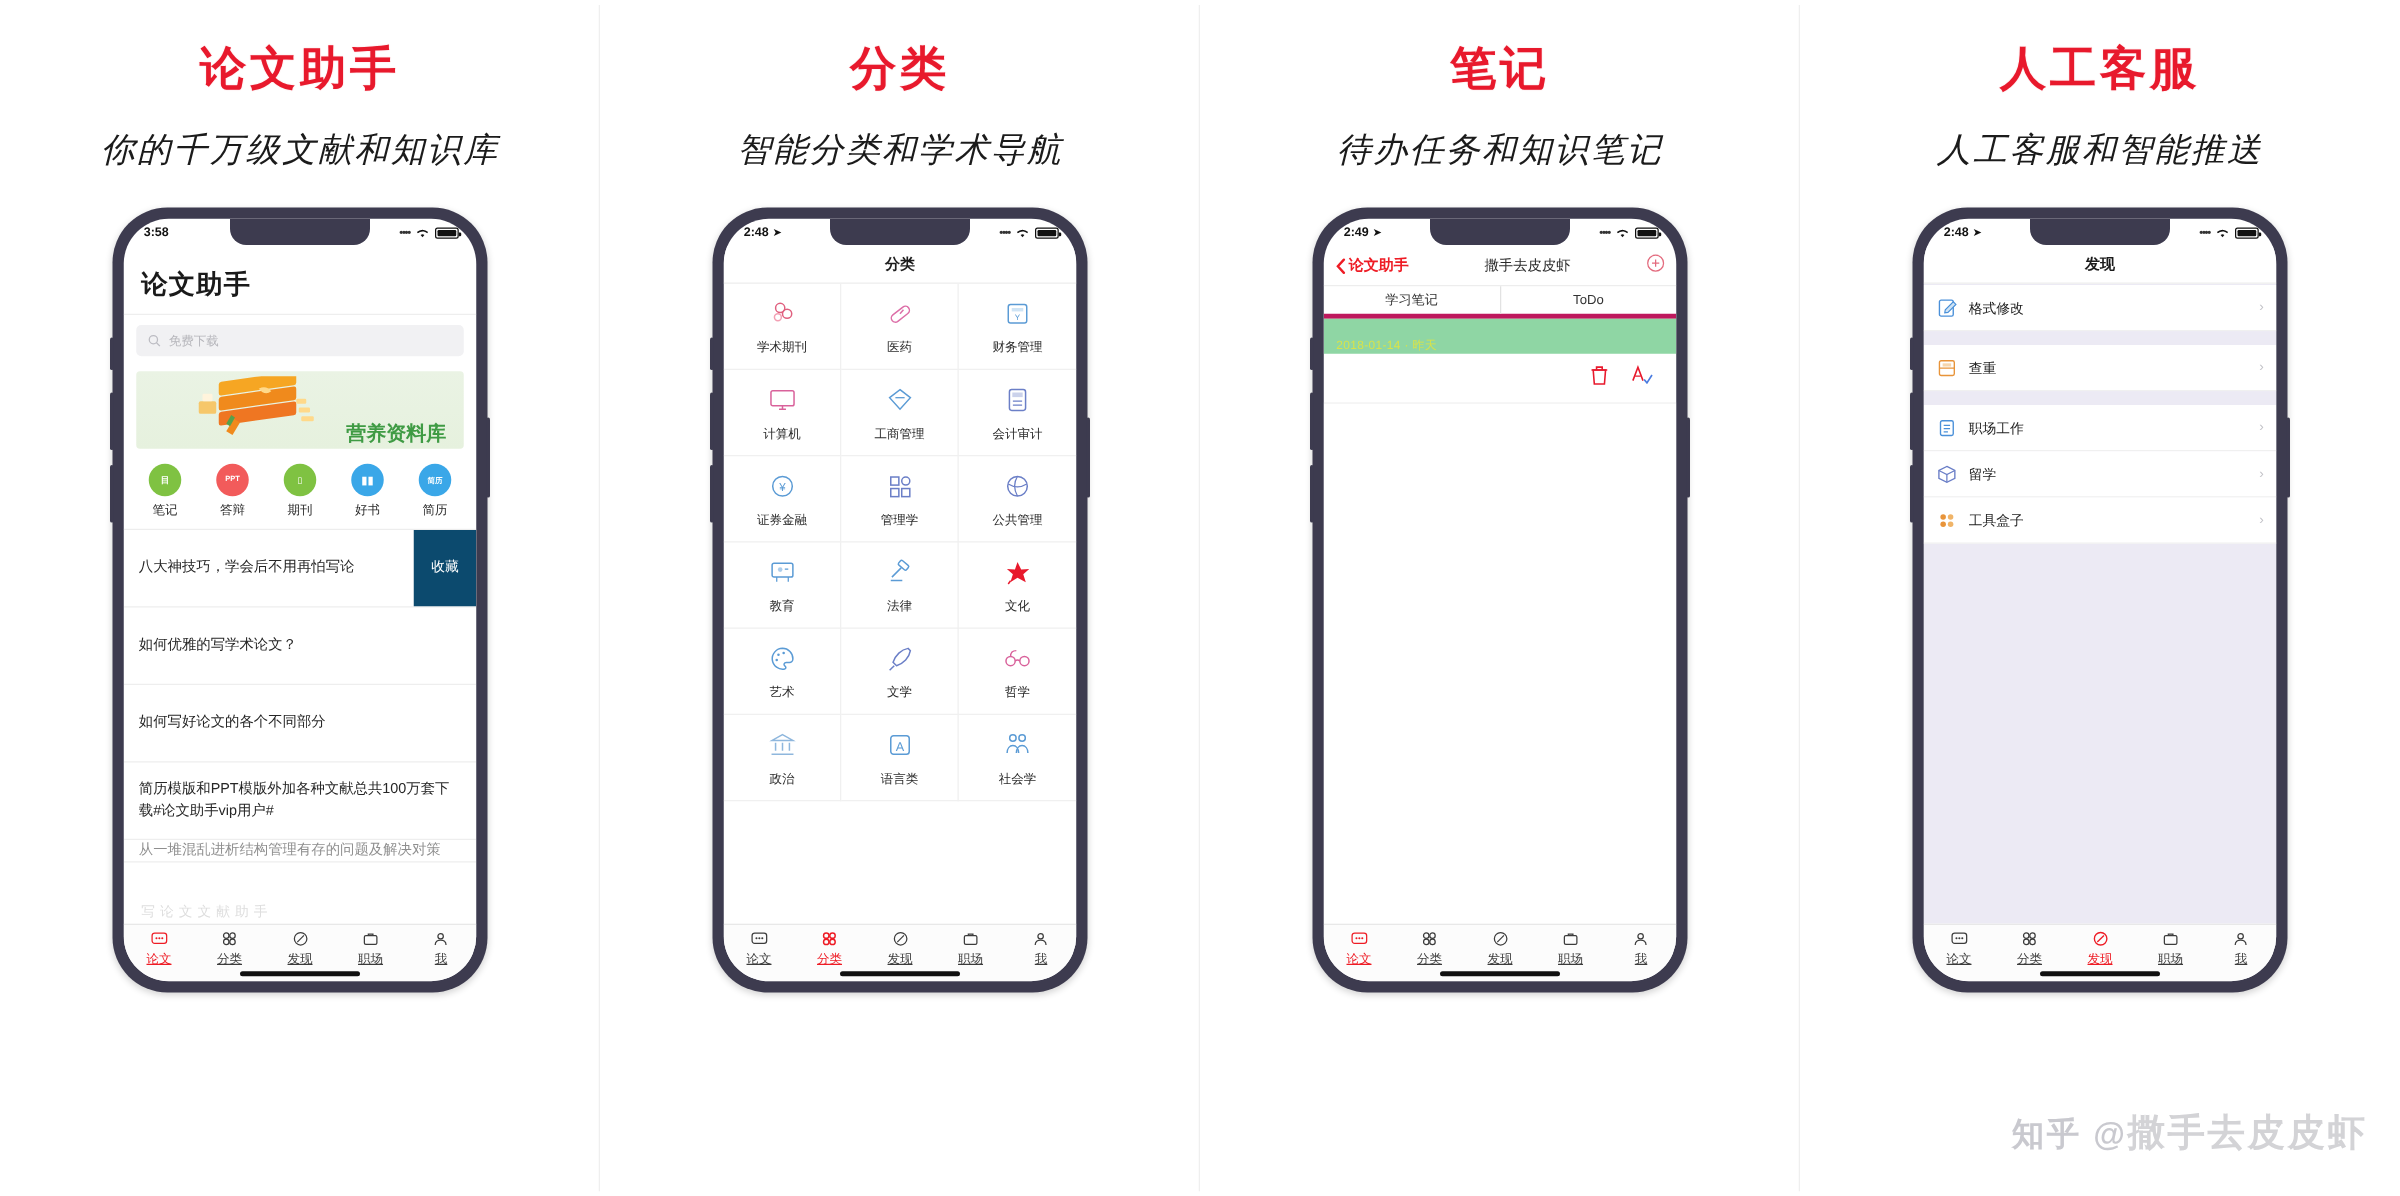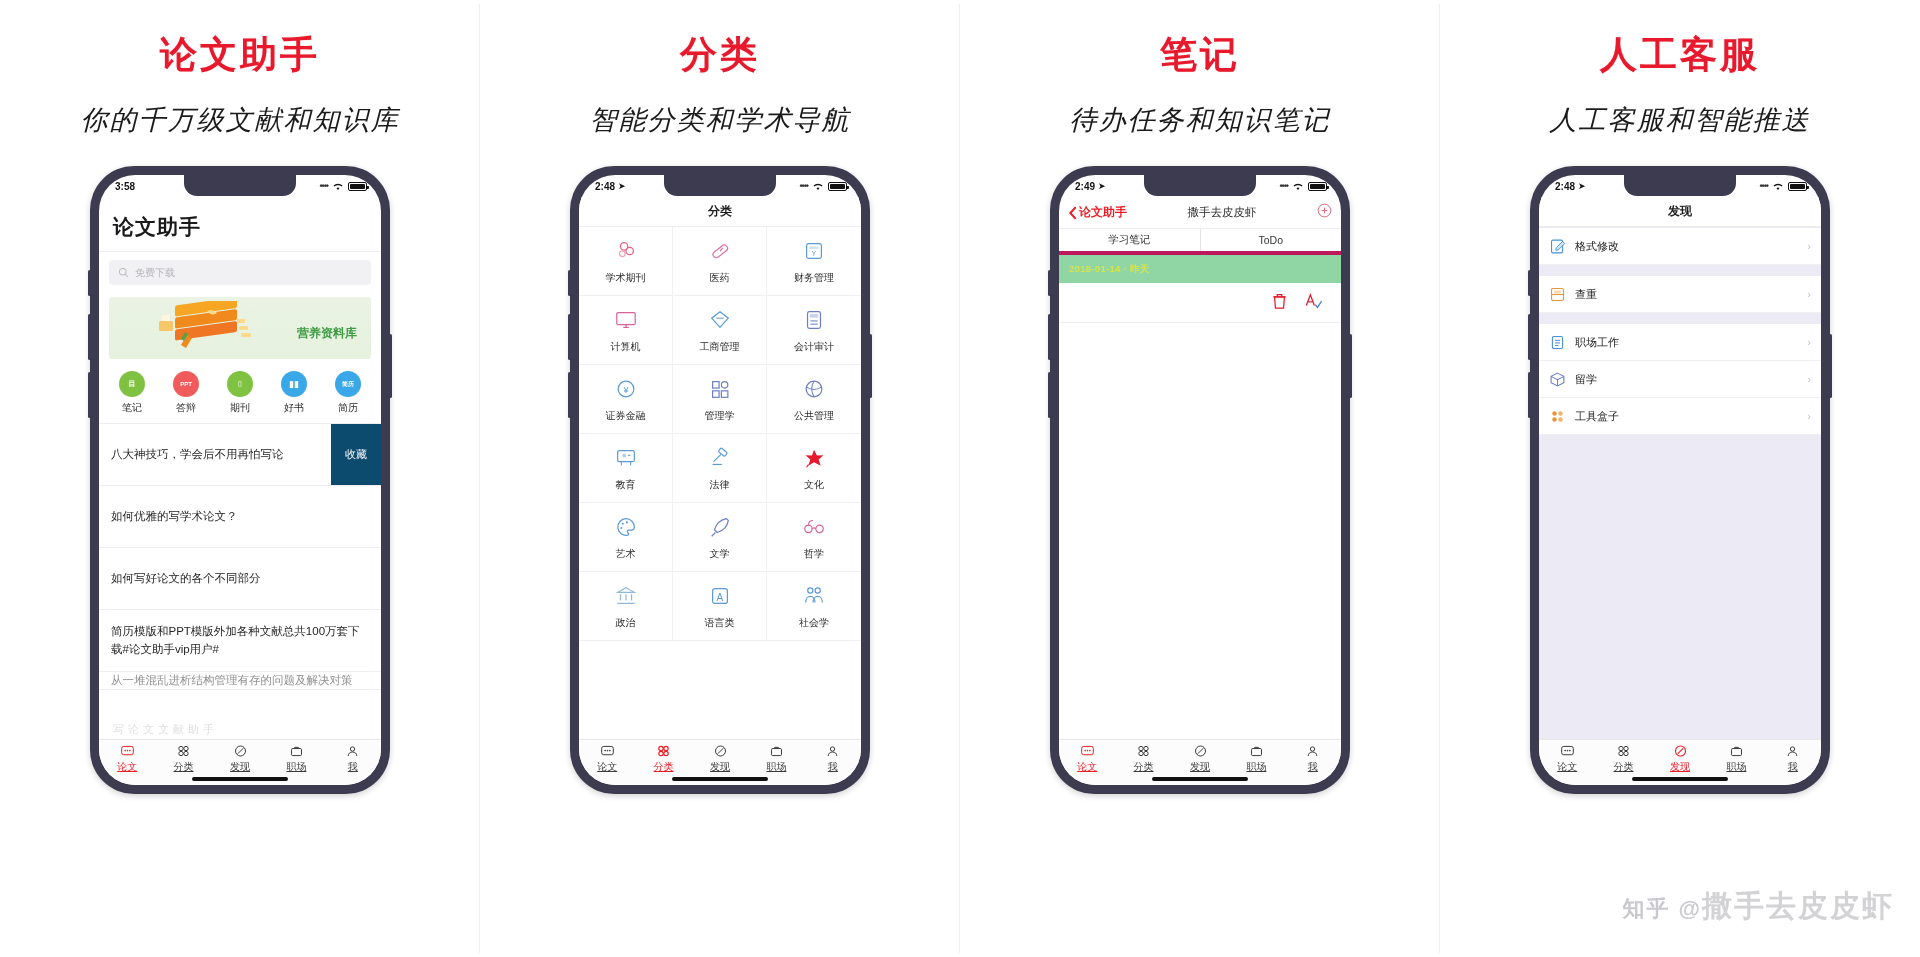--- a/index.html
+++ b/index.html
@@ -99,22 +99,22 @@
     background: #f1f1f3; border-radius: 4px; height: 25px;
     display: flex; align-items: center; gap: 6px; padding: 0 9px;
   }
   .s1-search .ph { font-size: 10px; color: #b6b6bb; }
   .banner {
     margin: 4px 10px 0; height: 62px; border-radius: 3px;
     background: linear-gradient(180deg,#eaf3e4 0%, #e6f1de 100%);
     position: relative; overflow: hidden;
   }
   .banner .bktxt {
-    position: absolute; right: 14px; top: 28px;
-    font-size: 12px; font-weight: bold; color: #3f9b44;
+    position: absolute; right: 14px; top: 40px;
+    font-size: 16px; font-weight: bold; color: #3f9b44;
   }
   .quick {
     display: flex; margin: 6px 0 0; padding: 6px 6px 8px;
     border-bottom: 1px solid #ededed;
   }
   .q-item { flex: 1; display: flex; flex-direction: column; align-items: center; gap: 4px; }
   .q-circ {
     width: 26px; height: 26px; border-radius: 50%;
     display: flex; align-items: center; justify-content: center;
     font-size: 7px; font-weight: bold; color: #fff;
@@ -165,22 +165,22 @@
   .n3 {
     flex: 0 0 32px; display: flex; align-items: center; justify-content: space-between;
     padding: 0 9px; border-bottom: 1px solid #ededed;
   }
   .n3-back { display: flex; align-items: center; gap: 2px; color: #ee1c25; font-size: 12px; font-weight: bold; }
   .n3-title { font-size: 11.5px; color: #2b2b2b; }
   .seg { flex: 0 0 26px; display: flex; border-bottom: 4px solid #be185d; }
   .seg div { flex: 1; display: flex; align-items: center; justify-content: center; font-size: 10.5px; color: #333; }
   .seg div:first-child { border-right: 1px solid #e2e2e2; }
   .note-row {
-    flex: 0 0 28px; background: #8fd6a4; display: flex; align-items: center;
-    padding: 0 10px; font-size: 9.5px; color: #d8e34a; font-weight: bold; letter-spacing: .3px;
+    flex: 0 0 28px; background: #8fd6a4; display: flex; align-items: flex-end;
+    padding: 0 10px; font-size: 9.5px; color: #d8e34a; font-weight: normal; letter-spacing: .3px;
   }
   .note-tools {
     flex: 0 0 40px; display: flex; align-items: center; justify-content: flex-end;
     gap: 16px; padding: 0 18px; border-bottom: 1px solid #eee;
   }
   .s3-body { flex: 1; background: #fff; }
 
   
   .list4 { flex: 1; background: #eceaf4; padding-top: 1px; }
   .l4row {
@@ -189,21 +189,21 @@
   }
   .l4row.spacer { background: #eceaf4; height: 11px; border: none; }
   .l4lab { flex: 1; font-size: 11px; color: #222; }
   .chev { color: #c3c3c8; font-size: 11px; }
 
   .watermark {
     position: absolute; right: 26px; bottom: 30px;
     font-size: 30px; color: #d3d3d6; font-weight: bold;
     letter-spacing: 2px; white-space: nowrap;
   }
-  .wm-zhihu { font-size: 22px; color: #c9c9cf; }
+  .wm-zhihu { font-size: 26px; color: #c9c9cf; }
   .feed-wm {
     position: absolute; left: 14px; bottom: 2px;
     font-size: 11px; color: #dedede; letter-spacing: 4px;
   }
 </style>
 </head>
 <body>
 
 <div class="stage">
 

